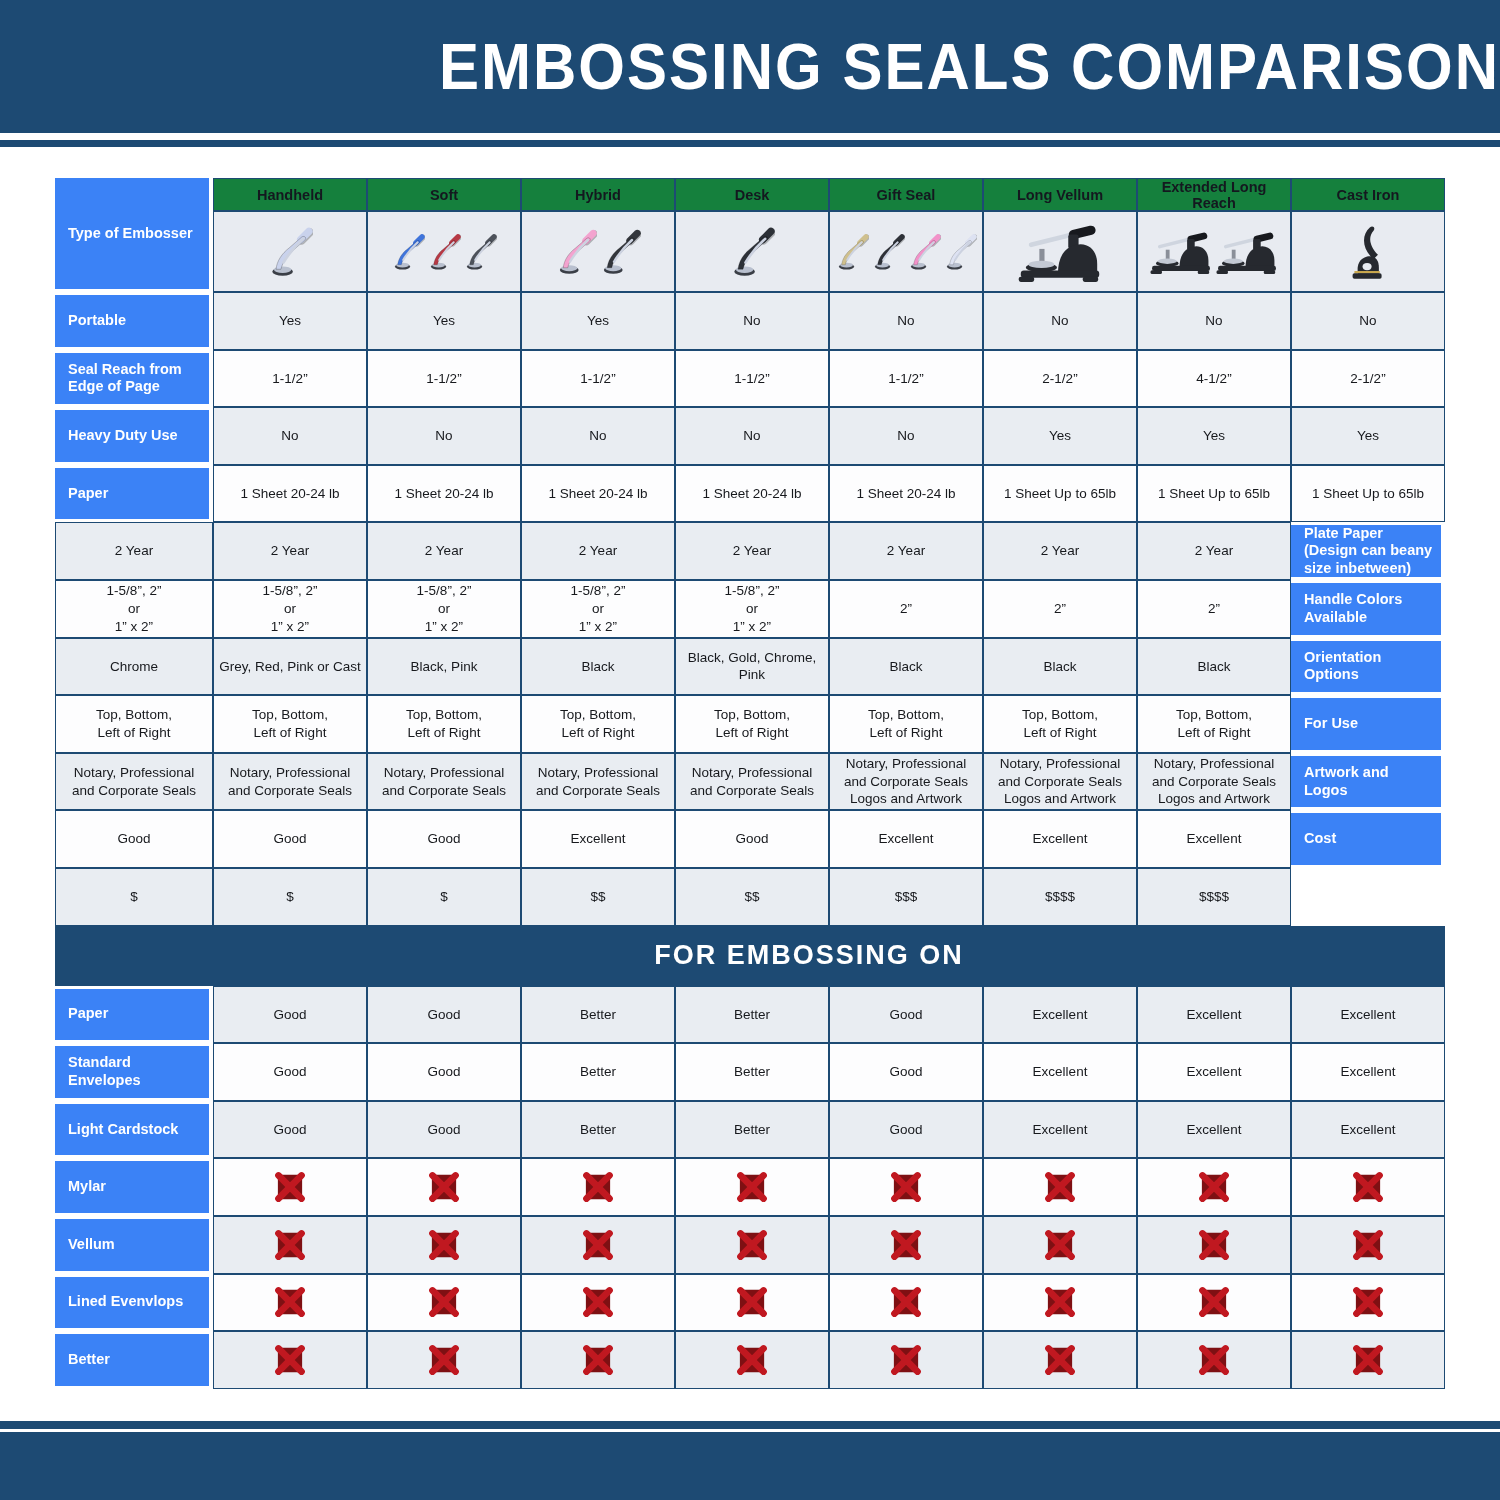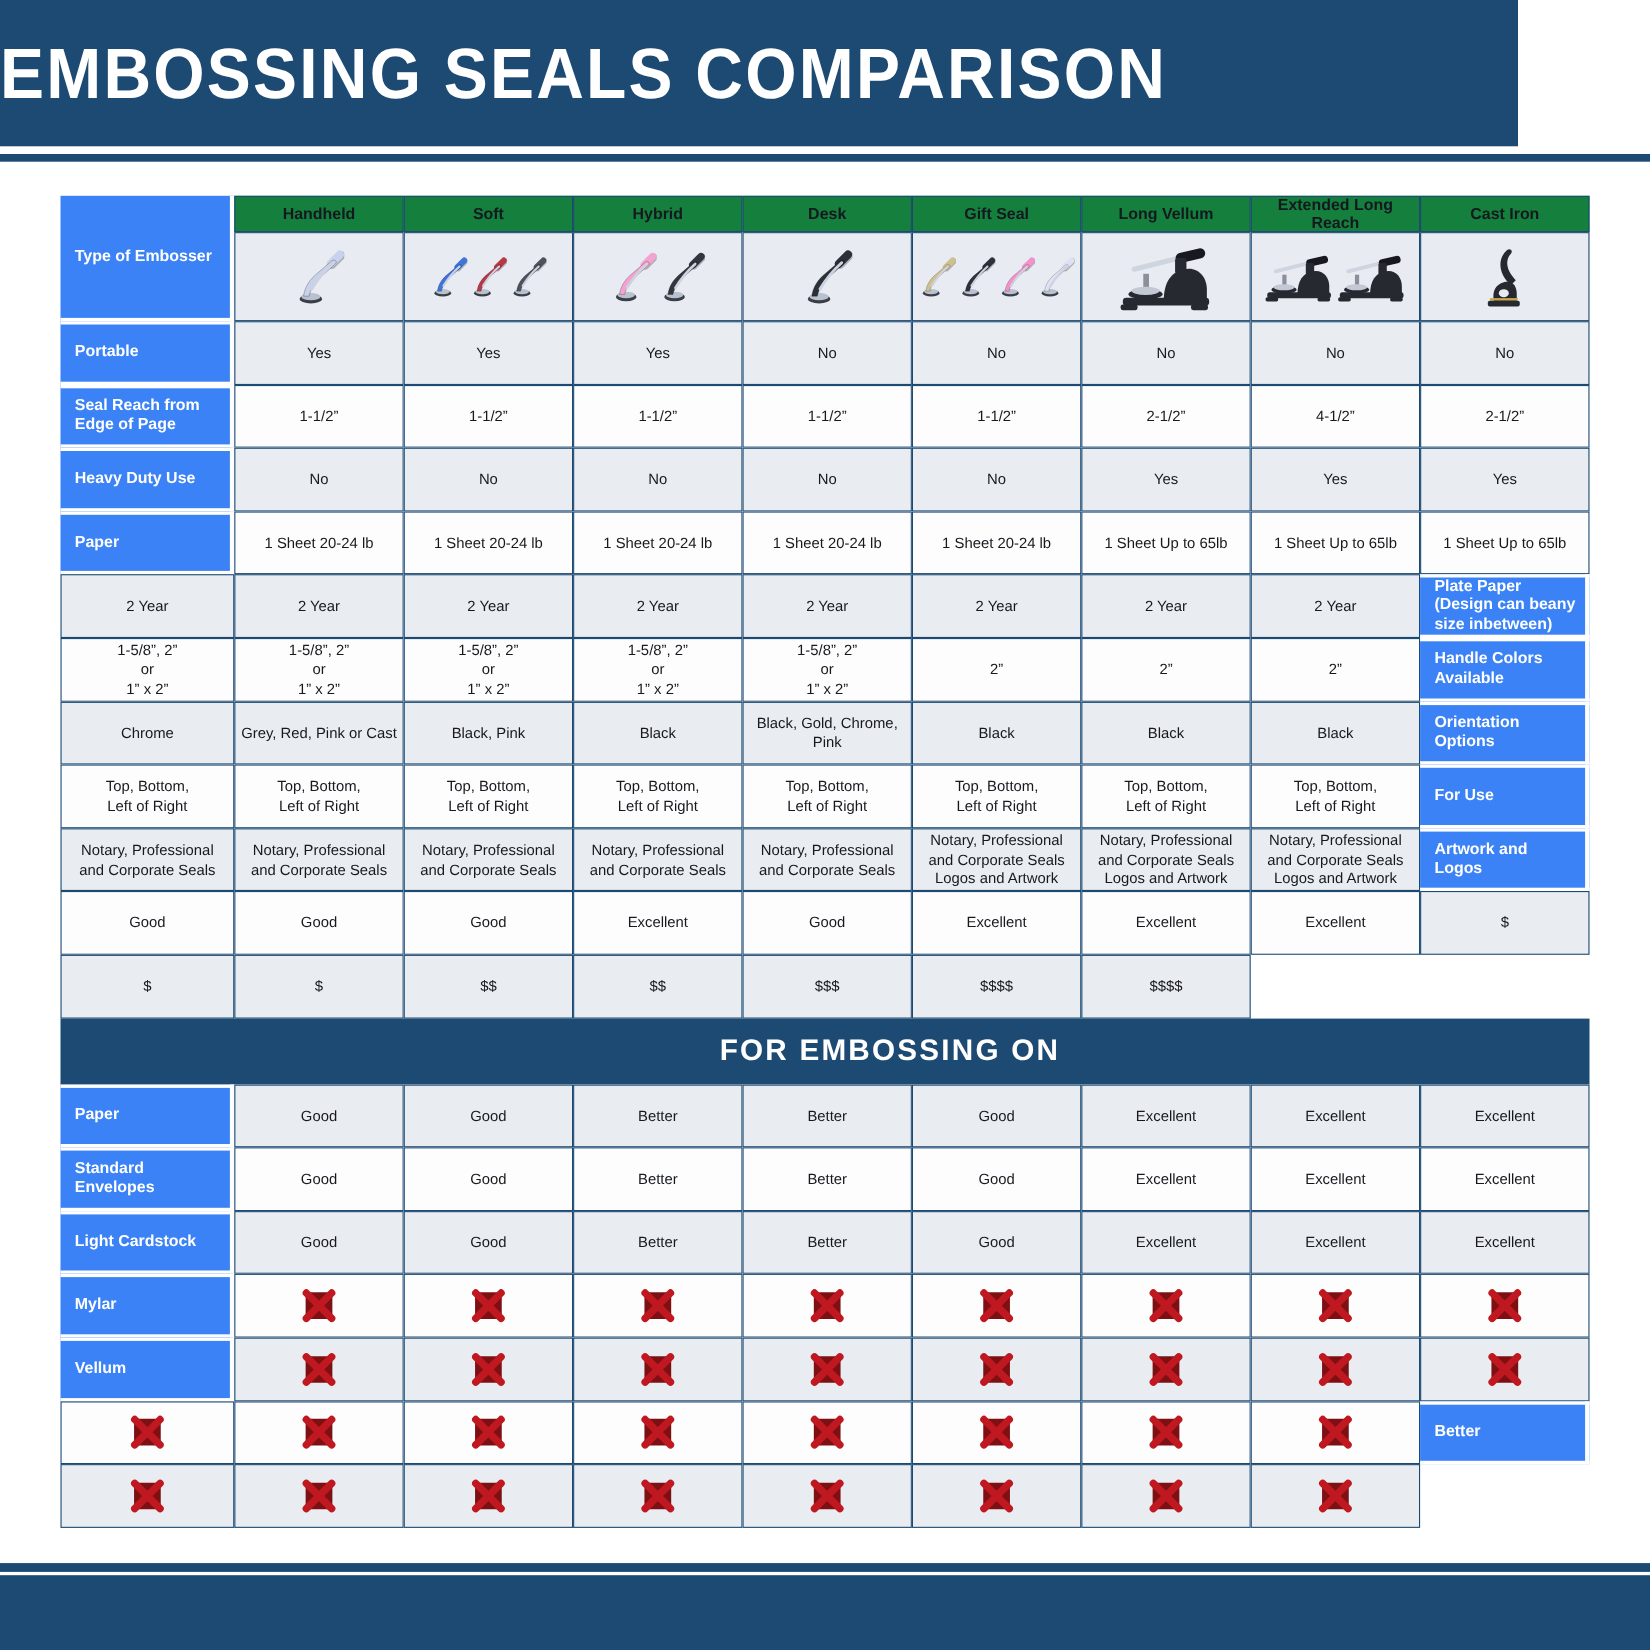--- a/index.html
+++ b/index.html
@@ -1,22 +1,22 @@
 <!DOCTYPE html>
 <html><head>
 <meta charset="utf-8">
 <style>
   html,body{margin:0;padding:0;}
   body{
     width:1500px;height:1500px;background:#ffffff;position:relative;overflow:hidden;
     font-family:"Liberation Sans","DejaVu Sans",sans-serif;
   }
   .top-banner{
-    position:absolute;left:0;top:0;width:1380px;height:133px;background:#1d4a73;
-    display:flex;align-items:center;justify-content:flex-start;
+    position:absolute;left:0;top:0;width:1500px;height:133px;background:#1d4a73;
+    display:flex;align-items:center;justify-content:flex-end;
   }
   .page-title{
     color:#ffffff;font-size:60px;font-weight:700;letter-spacing:2px;
     transform:scaleY(1.08);white-space:nowrap;
   }
   .accent-line-top{position:absolute;left:0;top:140px;width:1500px;height:7px;background:#1d4a73;}
   .accent-line-bottom{position:absolute;left:0;top:1421px;width:1500px;height:8px;background:#1d4a73;}
   .footer-bar{position:absolute;left:0;top:1432px;width:1500px;height:68px;background:#1d4a73;}
 
   .comparison-table{
@@ -332,20 +332,21 @@
 Logos and Artwork</div>
     <div class="cell label-cell">Artwork and Logos</div>
     <div class="cell val-cell bg-white">Good</div>
     <div class="cell val-cell bg-white">Good</div>
     <div class="cell val-cell bg-white">Good</div>
     <div class="cell val-cell bg-white">Excellent</div>
     <div class="cell val-cell bg-white">Good</div>
     <div class="cell val-cell bg-white">Excellent</div>
     <div class="cell val-cell bg-white">Excellent</div>
     <div class="cell val-cell bg-white">Excellent</div>
+    <div class="cell label-cell">Cost</div>
     <div class="cell val-cell bg-alt">$</div>
     <div class="cell val-cell bg-alt">$</div>
     <div class="cell val-cell bg-alt">$</div>
     <div class="cell val-cell bg-alt">$$</div>
     <div class="cell val-cell bg-alt">$$</div>
     <div class="cell val-cell bg-alt">$$$</div>
     <div class="cell val-cell bg-alt">$$$$</div>
     <div class="cell val-cell bg-alt">$$$$</div>
     <div class="cell banner-row">FOR EMBOSSING ON</div>
     <div class="cell label-cell">Paper</div>
@@ -482,20 +483,21 @@
         <polygon points="24,5 17,14 24,23" fill="#7e1013"></polygon>
         <path d="M4.5,4.5 L23.5,23.5 M23.5,4.5 L4.5,23.5" stroke="#c01820" stroke-width="5.5" stroke-linecap="round" fill="none"></path>
       </svg></div>
     <div class="cell val-cell bg-alt"><svg viewBox="0 0 28 28" width="34" height="34">
         <polygon points="5,4 23,4 14,11" fill="#7e1013"></polygon>
         <polygon points="5,24 23,24 14,17" fill="#7e1013"></polygon>
         <polygon points="4,5 11,14 4,23" fill="#7e1013"></polygon>
         <polygon points="24,5 17,14 24,23" fill="#7e1013"></polygon>
         <path d="M4.5,4.5 L23.5,23.5 M23.5,4.5 L4.5,23.5" stroke="#c01820" stroke-width="5.5" stroke-linecap="round" fill="none"></path>
       </svg></div>
+    <div class="cell label-cell">Lined Evenvlops</div>
     <div class="cell val-cell bg-white"><svg viewBox="0 0 28 28" width="34" height="34">
         <polygon points="5,4 23,4 14,11" fill="#7e1013"></polygon>
         <polygon points="5,24 23,24 14,17" fill="#7e1013"></polygon>
         <polygon points="4,5 11,14 4,23" fill="#7e1013"></polygon>
         <polygon points="24,5 17,14 24,23" fill="#7e1013"></polygon>
         <path d="M4.5,4.5 L23.5,23.5 M23.5,4.5 L4.5,23.5" stroke="#c01820" stroke-width="5.5" stroke-linecap="round" fill="none"></path>
       </svg></div>
     <div class="cell val-cell bg-white"><svg viewBox="0 0 28 28" width="34" height="34">
         <polygon points="5,4 23,4 14,11" fill="#7e1013"></polygon>
         <polygon points="5,24 23,24 14,17" fill="#7e1013"></polygon>

